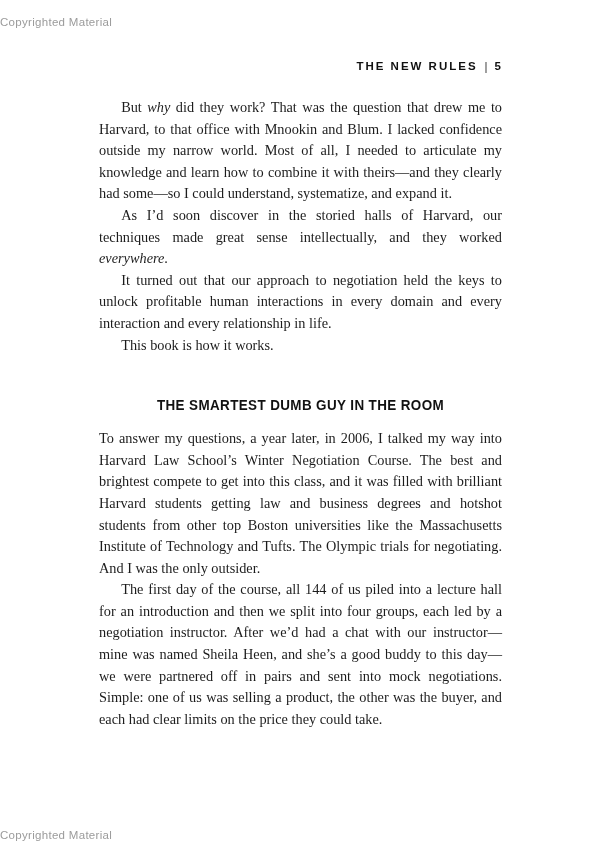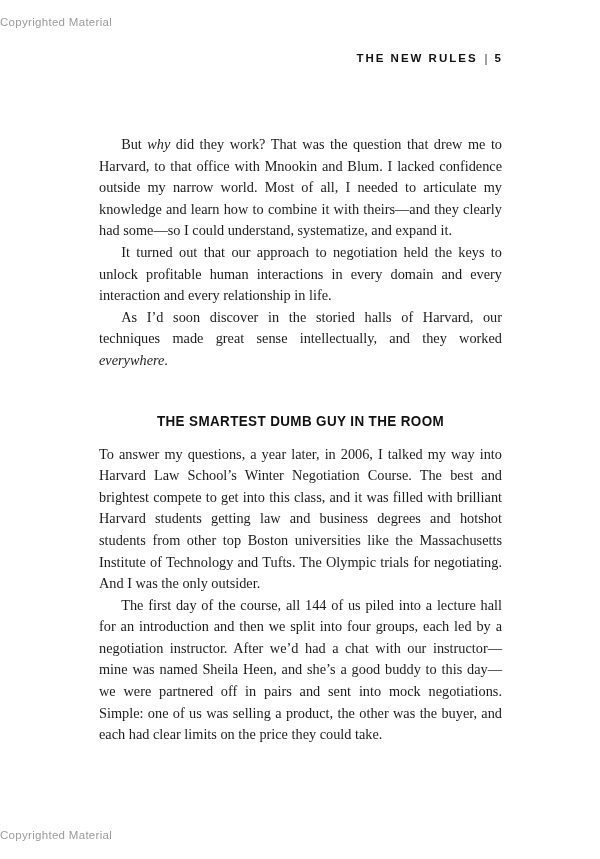--- a/index.html
+++ b/index.html
@@ -23,21 +23,21 @@
     font-family: "Liberation Sans", sans-serif;
     font-size: 11.5px;
     letter-spacing: 0.3px;
     color: #9b9b9b;
   }
   .copyright.top { top: 16px; }
   .copyright.bottom { bottom: 18px; }
 
   .running-header {
     position: absolute;
-    top: 52px;
+    top: 60px;
     right: 99px;
     display: flex;
     align-items: flex-end;
     gap: 7px;
     font-family: "Liberation Sans", sans-serif;
     font-weight: bold;
     font-size: 11.5px;
     letter-spacing: 2px;
     color: #111111;
   }
@@ -47,21 +47,20 @@
     color: #333;
     transform: scaleY(1.15);
   }
   .running-header .pagenum { letter-spacing: 0; }
 
   .content {
     position: absolute;
     top: 97px;
     left: 99px;
     width: 403px;
-    margin-top: 37px;
   }
   .content p {
     margin: 0;
     font-size: 14.3px;
     line-height: 21.6px;
     text-align: justify;
     color: #1c1c1c;
   }
   .content p.indent { text-indent: 1.55em; }
 
@@ -89,24 +88,25 @@
     <span>THE NEW RULES</span>
     <span class="divider">|</span>
     <span class="pagenum">5</span>
   </div>
 
   <div class="content">
 
     <p class="indent"><span>But </span><span style="font-style: italic;">why</span><span> did they work? That was the question that drew me to Harvard, to that office with Mnookin and Blum. I lacked confidence outside my narrow world. Most of all, I needed to articulate my knowledge and learn how to combine it with theirs—and they clearly had some—so I could understand, systematize, and expand it.</span></p>
 
 
+    <p class="indent"><span>As I’d soon discover in the storied halls of Harvard, our techniques made great sense intellectually, and they worked </span><span style="font-style: italic;">everywhere</span><span>.</span></p>
+
     <p class="indent"><span>It turned out that our approach to negotiation held the keys to unlock profitable human interactions in every domain and every interaction and every relationship in life.</span></p>
 
-    <p class="indent"><span>As I’d soon discover in the storied halls of Harvard, our techniques made great sense intellectually, and they worked </span><span style="font-style: italic;">everywhere</span><span>.</span></p>
-
+    <p class="indent"><span>This book is how it works.</span></p>
 
     <h2 class="section-heading">THE SMARTEST DUMB GUY IN THE ROOM</h2>
 
     <p><span>To answer my questions, a year later, in 2006, I talked my way into Harvard Law School’s Winter Negotiation Course. The best and brightest compete to get into this class, and it was filled with brilliant Harvard students getting law and business degrees and hotshot students from other top Boston universities like the Massachusetts Institute of Technology and Tufts. The Olympic trials for negotiating. And I was the only outsider.</span></p>
 
     <p class="indent"><span>The first day of the course, all 144 of us piled into a lecture hall for an introduction and then we split into four groups, each led by a negotiation instructor. After we’d had a chat with our instructor—mine was named Sheila Heen, and she’s a good buddy to this day—we were partnered off in pairs and sent into mock negotiations. Simple: one of us was selling a product, the other was the buyer, and each had clear limits on the price they could take.</span></p>
 
   </div>
 
   <div class="copyright bottom">Copyrighted Material</div>

